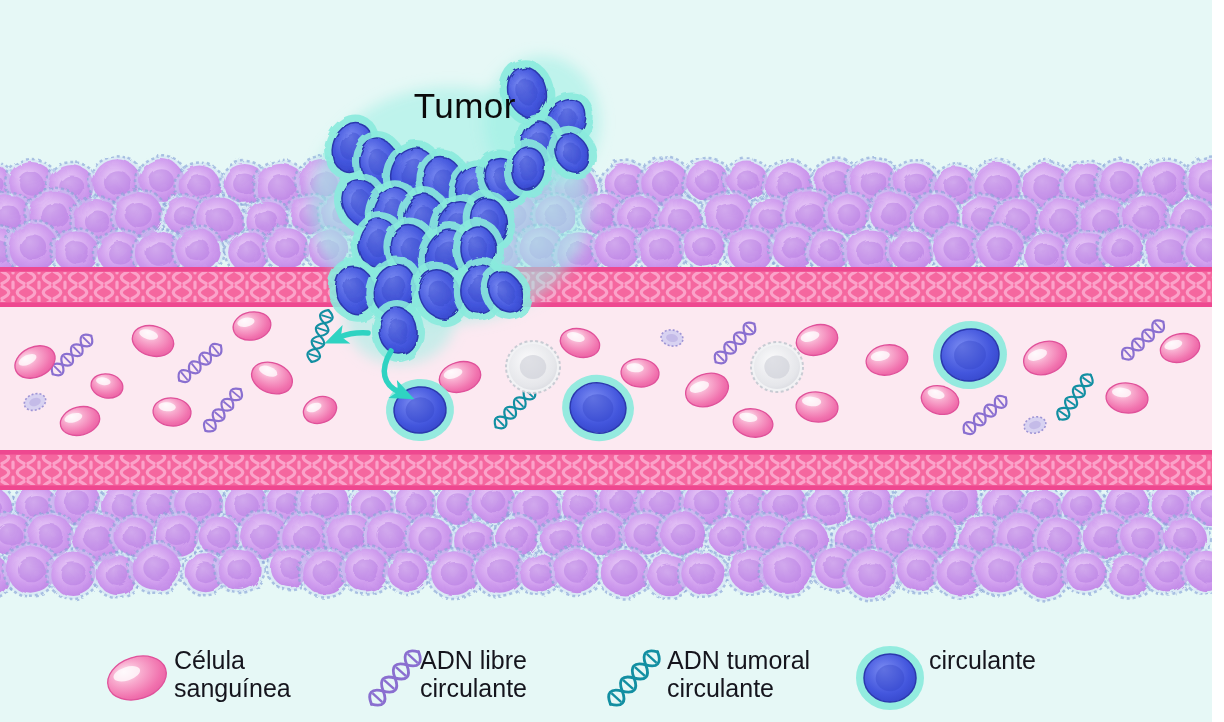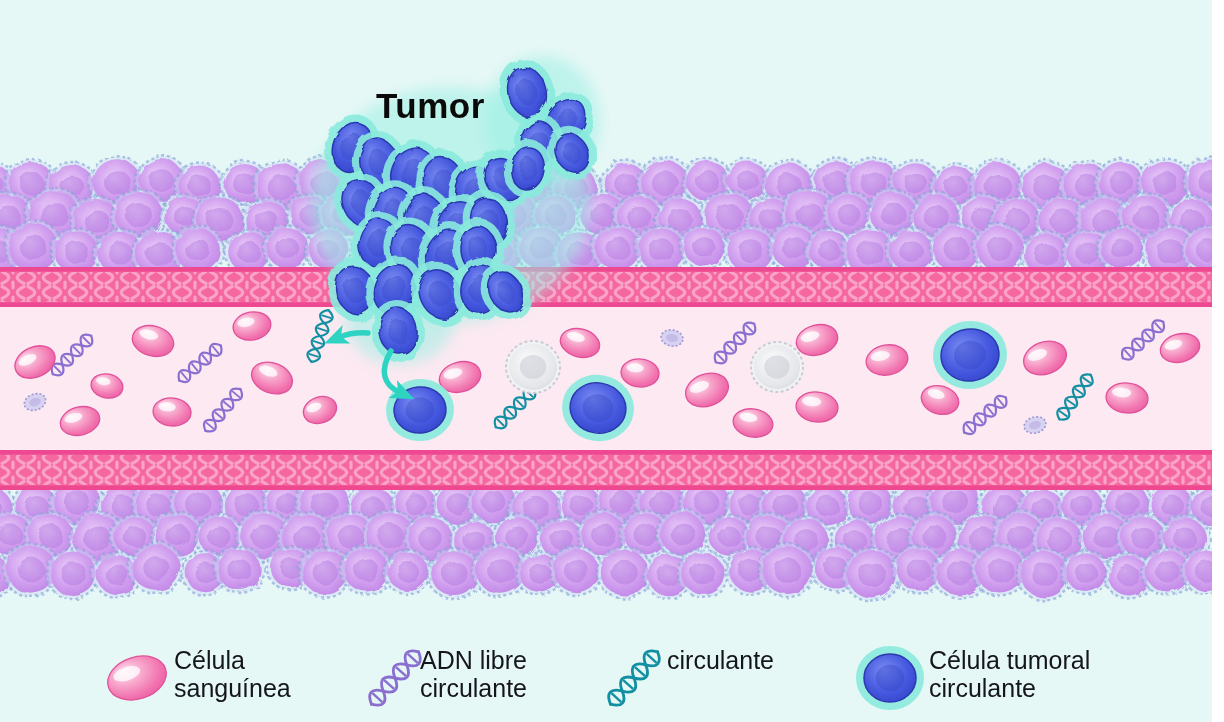--- a/index.html
+++ b/index.html
@@ -2,22 +2,22 @@
 <html><head>
 <meta charset="utf-8">
 <style>
   html,body{margin:0;padding:0;background:#ffffff;}
   .stage{
     position:relative;width:1224px;height:722px;overflow:hidden;
     font-family:"Liberation Sans",sans-serif;background:#e6f8f6;
   }
   .stage svg{position:absolute;left:0;top:0;}
   .title{
-    position:absolute;left:376px;top:86px;width:140px;text-align:left;
-    font-size:35px;font-weight:700;color:#0a0a0a;letter-spacing:.5px;
+    position:absolute;left:376px;top:86px;width:140px;text-align:right;
+    font-size:35px;font-weight:400;color:#0a0a0a;letter-spacing:.5px;
   }
   .legend-label{
     position:absolute;top:646px;font-size:25px;line-height:28px;
     font-weight:400;color:#15151d;
   }
   .legend-label span{display:block;}
   .l1{left:174px}.l2{left:420px}.l3{left:667px}.l4{left:929px}
 </style>
 </head>
 <body>
@@ -1345,19 +1345,19 @@
 
   <div class="legend-label l1">
     <span>Célula</span>
     <span>sanguínea</span>
   </div>
   <div class="legend-label l2">
     <span>ADN libre</span>
     <span>circulante</span>
   </div>
   <div class="legend-label l3">
+    <span>ADN tumoral</span>
     <span>circulante</span>
   </div>
   <div class="legend-label l4">
-    <span>Célula tumoral</span>
     <span>circulante</span>
   </div>
 </div>
 
 </body></html>

